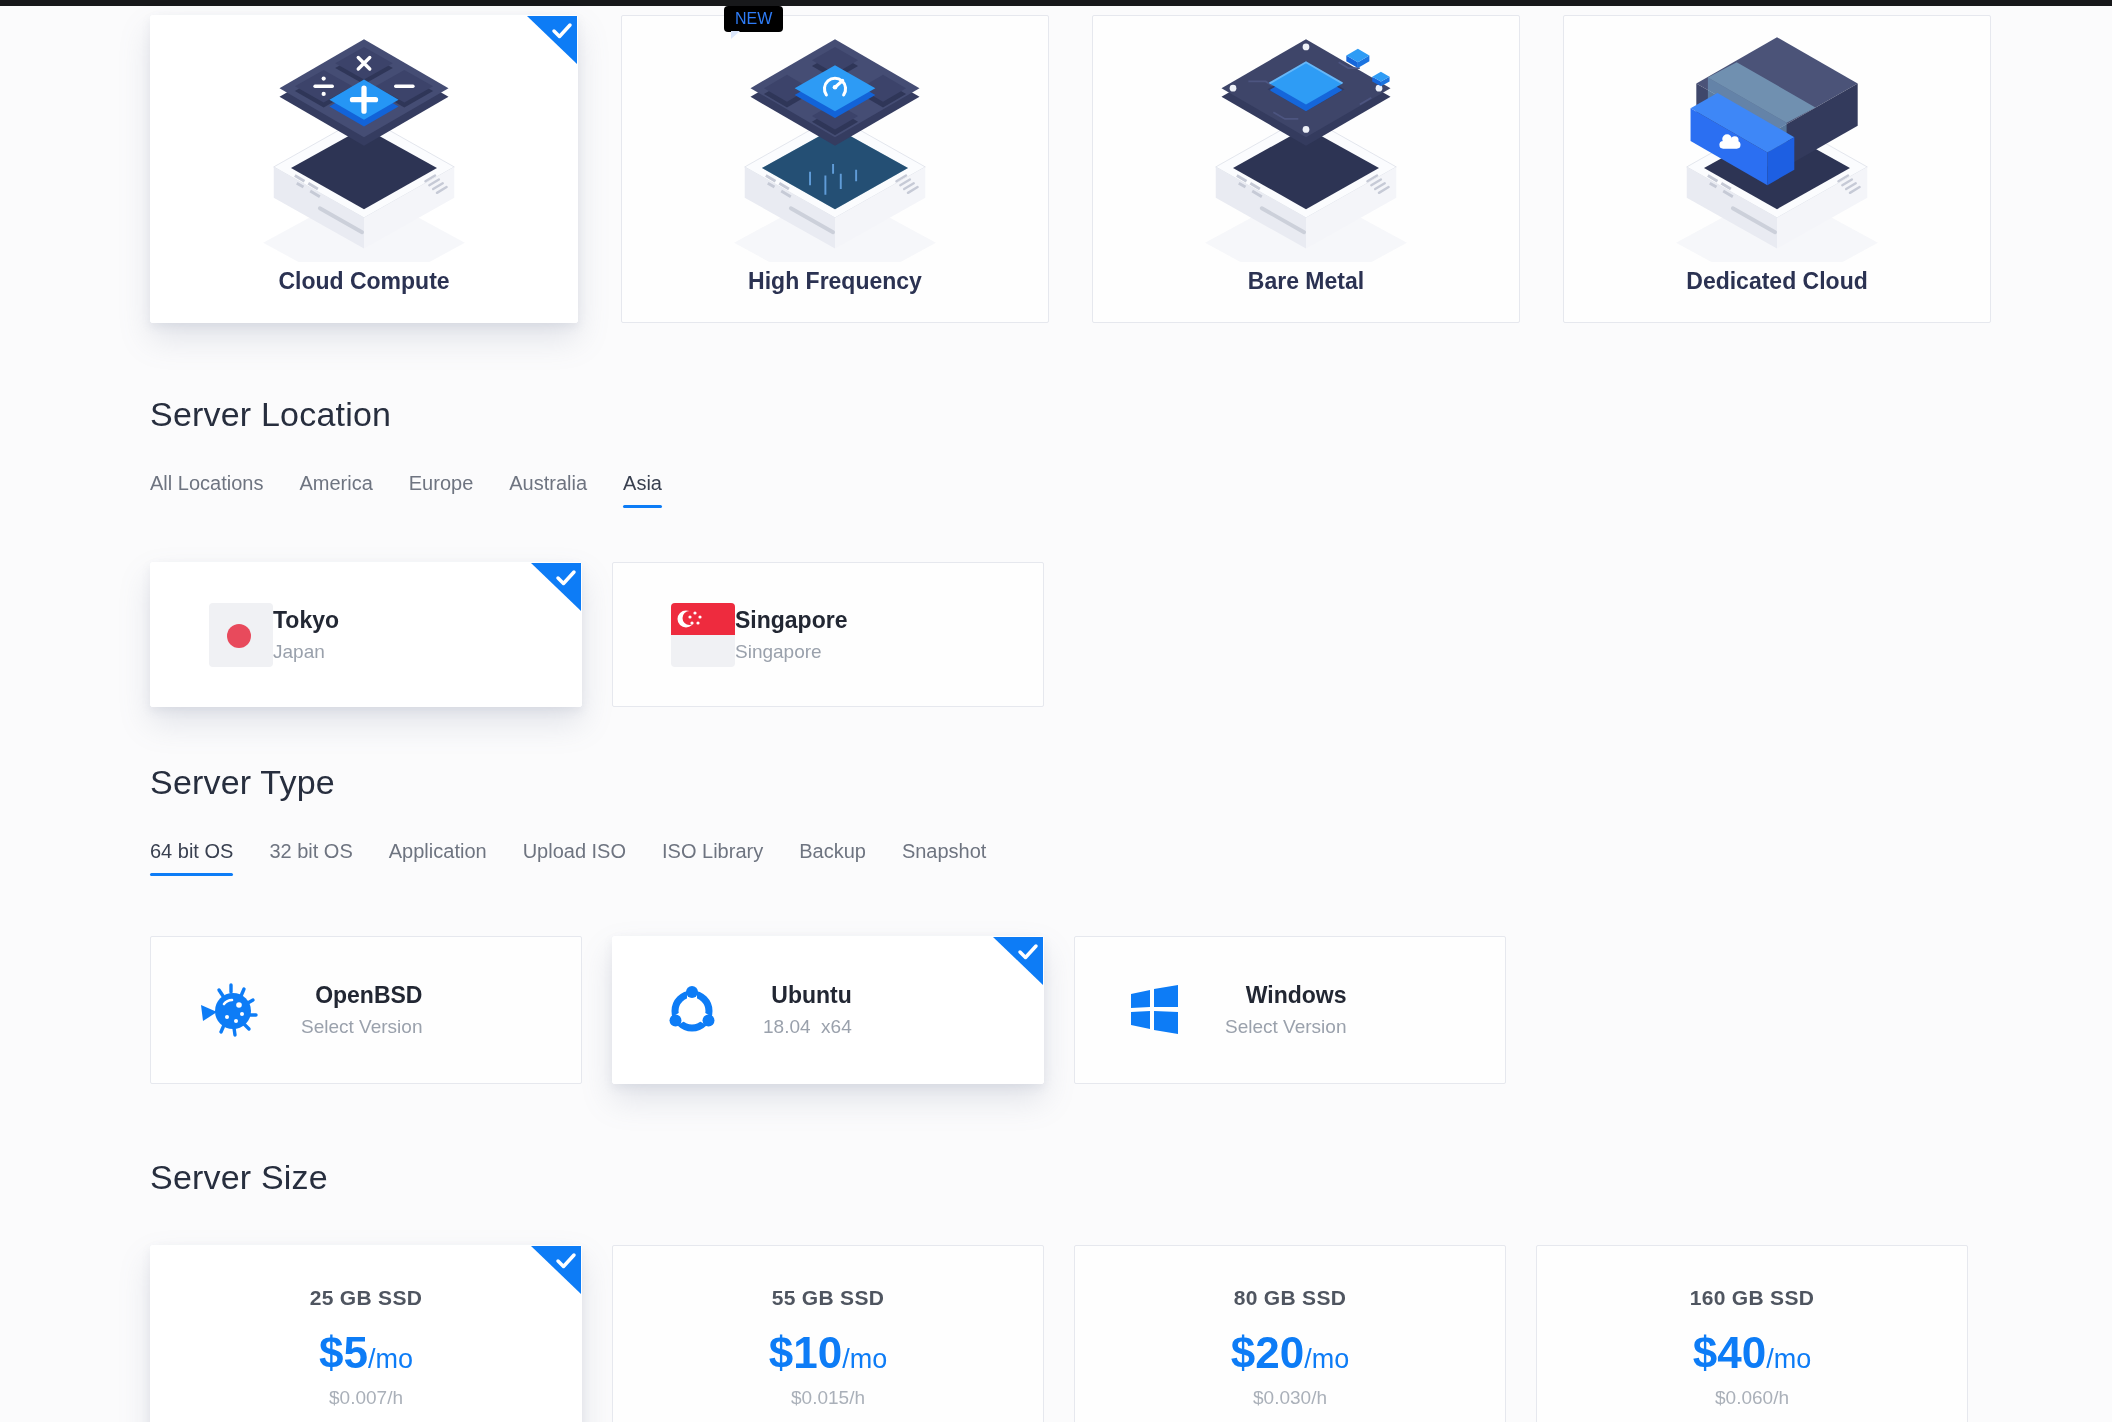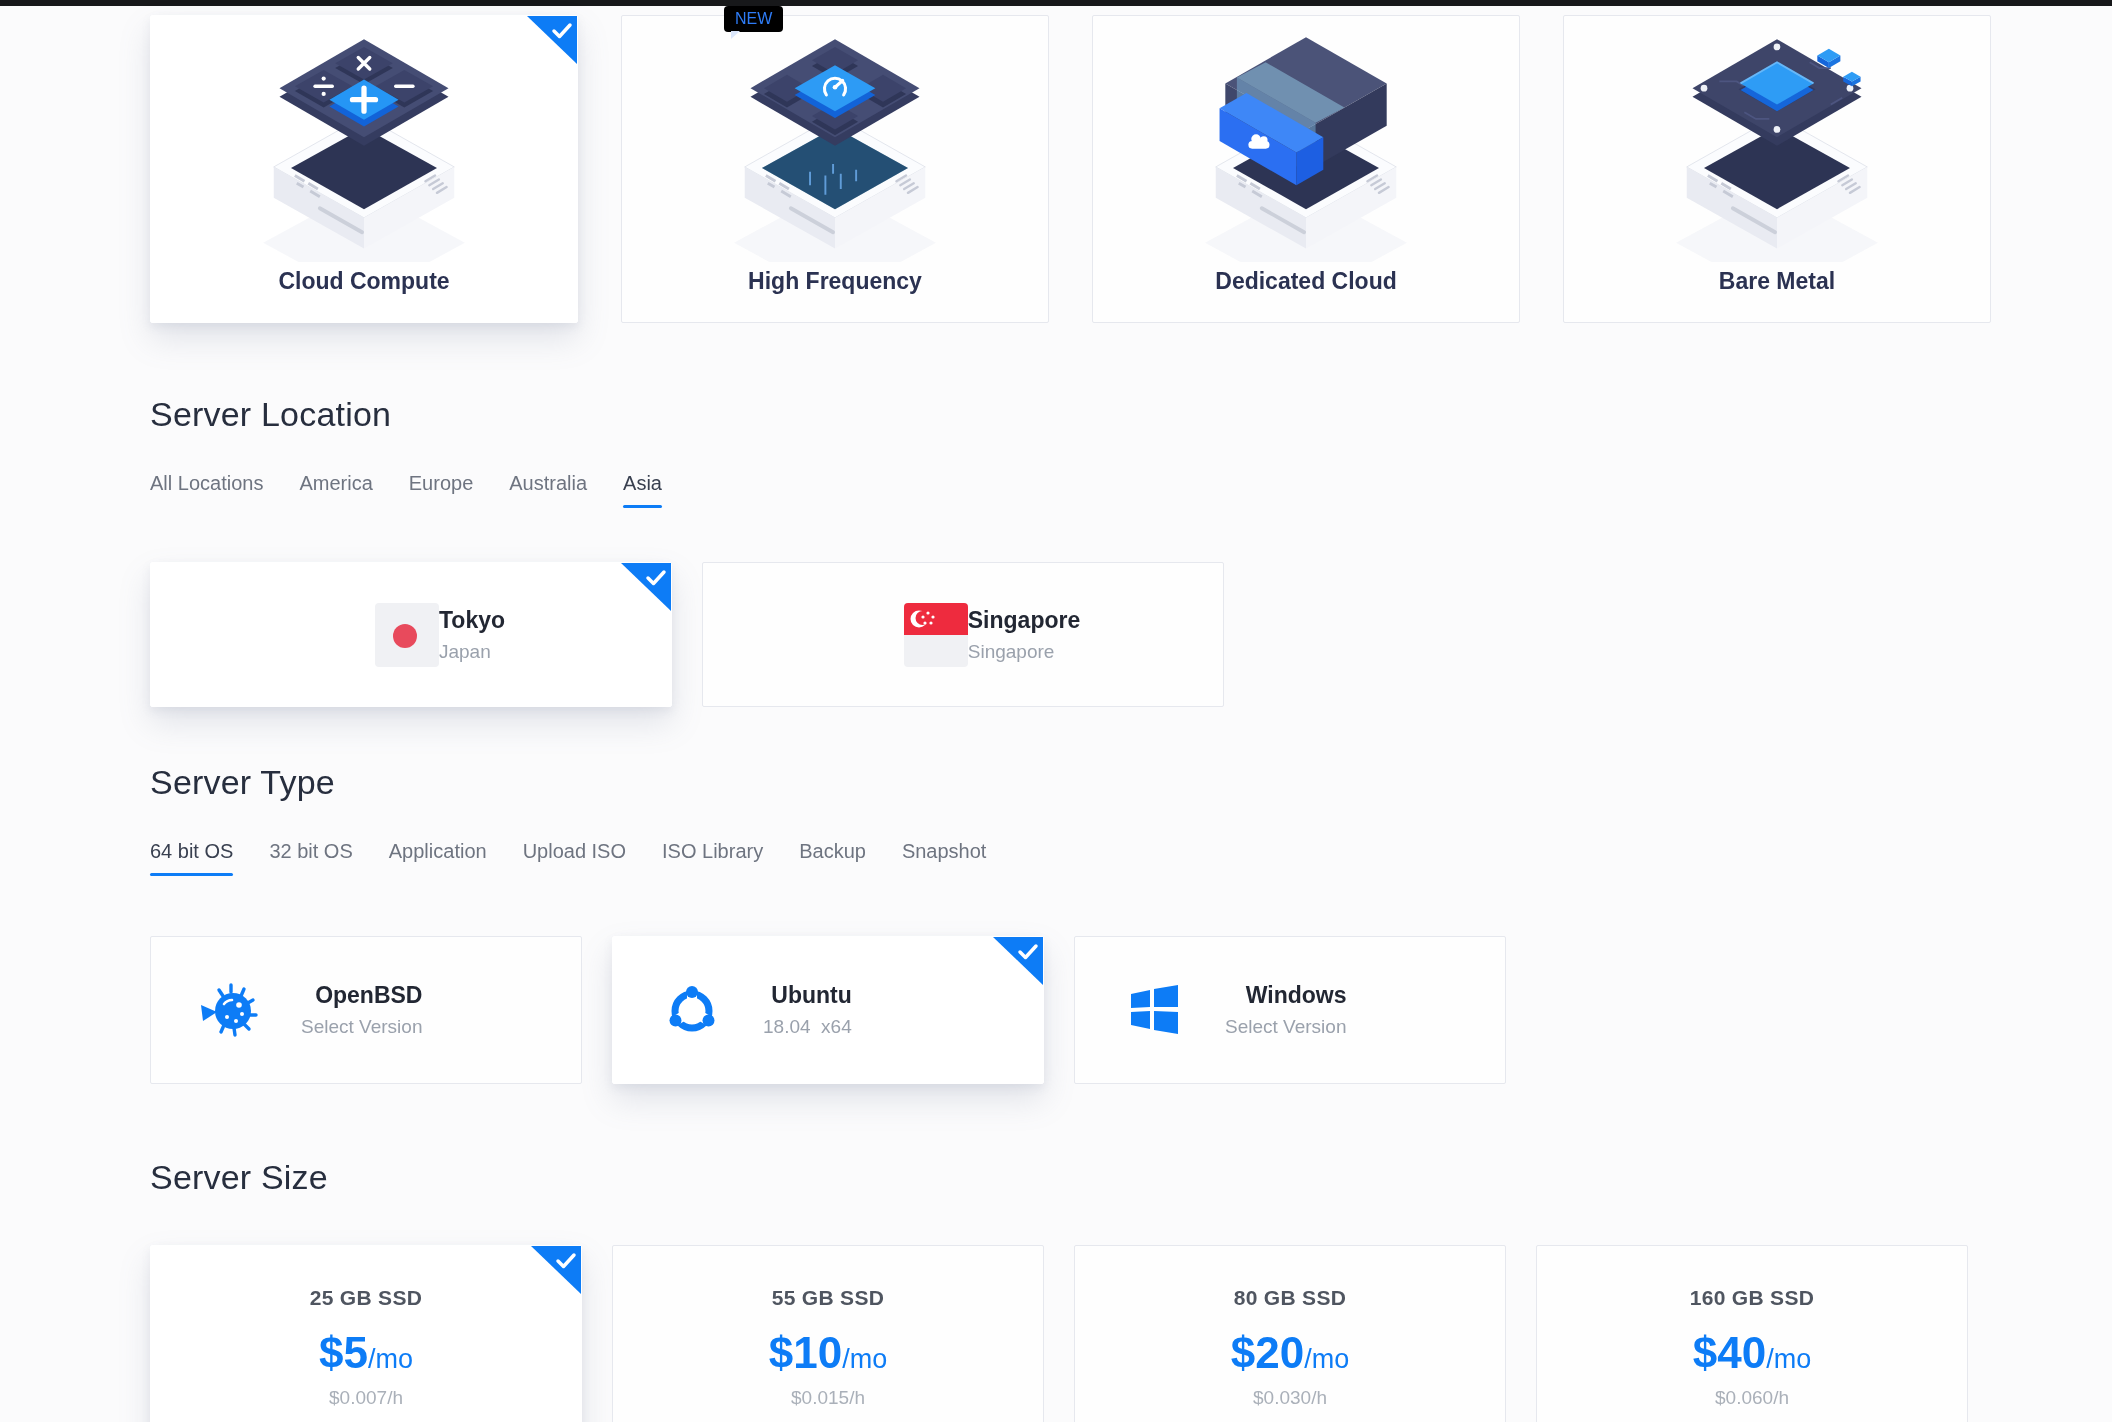--- a/index.html
+++ b/index.html
@@ -73,22 +73,22 @@
     position:relative; cursor:pointer; white-space:nowrap;
   }
   .tab.active { color:#394050; }
   .tab.active::after {
     content:""; position:absolute; left:0; right:0; bottom:0;
     height:3px; background:#0d7cf6; border-radius:2px;
   }
 
   .loc-row { gap:30px; margin-top:54px; }
   .loc-card {
-    width:522px; height:145px;
-    display:flex; align-items:center; padding-left:58px;justify-content:center;
+    width:432px; height:145px;
+    display:flex; align-items:center; padding-left:58px;
   }
   .flag { width:64px; height:64px; flex:0 0 auto; }
   .loc-name { font-size:23px; font-weight:700; color:#222733; }
   .loc-country { font-size:19px; color:#9aa1ac; margin-top:7px; }
 
   .os-row { gap:30px; margin-top:60px; }
   .os-card {
     width:432px; height:148px;
     display:flex; align-items:center; gap:38px; padding-left:46px;
   }
@@ -186,67 +186,67 @@
     <div class="card deploy-card">
       <svg class="illo" width="250" height="242" viewBox="0 0 260 252">
         <polygon points="130,175 235,232 130,289 25,232" fill="#eef0f5" opacity="0.55"></polygon>
         <polygon points="130,100 224,153 130,206 36,153" fill="#fbfcfe" stroke="#e2e5ec" stroke-width="1"></polygon>
         <polygon points="36,153 130,206 130,238 36,185" fill="#e9ebf2"></polygon>
         <polygon points="130,206 224,153 224,185 130,238" fill="#f4f5f9"></polygon>
         <polygon points="130,112 206,154 130,197 54,154" fill="#2d3454"></polygon>
         <path d="M194,168 l10,-6 M198,172 l10,-6 M202,176 l10,-6 M206,180 l10,-6" stroke="#c6cad6" stroke-width="2.5" stroke-linecap="round"></path>
         <path d="M58,162 l10,6 M72,170 l10,6 M60,170 l7,4 M74,178 l10,6" stroke="#c6cad6" stroke-width="3"></path>
         <path d="M84,196 L128,221" stroke="#ccd0da" stroke-width="4" stroke-linecap="round"></path>
-        <polygon points="130,18 214,66 130,114 46,66" fill="#4b5378"></polygon>
-        <polygon points="46,66 130,114 130,158 46,110" fill="#3f476b"></polygon>
-        <polygon points="130,114 214,66 214,110 130,158" fill="#333a5c"></polygon>
-        <polygon points="58,60 88,44 170,91 140,107" fill="#8fc3de" opacity="0.55"></polygon>
-        <polygon points="58,60 140,107 140,147 58,100" fill="#7db4d8" opacity="0.5"></polygon>
-        <polygon points="40,92 68,76 148,122 120,138" fill="#3e87f7"></polygon>
-        <polygon points="40,92 120,138 120,172 40,126" fill="#2b6ff2"></polygon>
-        <polygon points="120,138 148,122 148,156 120,172" fill="#1d5fe2"></polygon>
-        <g fill="#ffffff">
-          <rect x="70" y="126" width="22" height="8" rx="4"></rect>
-          <circle cx="78" cy="124" r="5"></circle>
-          <circle cx="86" cy="125" r="4"></circle>
-        </g>
-      </svg>
-      <div class="deploy-title">Dedicated Cloud</div>
-    </div>
-
-    <div class="card deploy-card">
-      <svg class="illo" width="250" height="242" viewBox="0 0 260 252">
-        <polygon points="130,175 235,232 130,289 25,232" fill="#eef0f5" opacity="0.55"></polygon>
-        <polygon points="130,100 224,153 130,206 36,153" fill="#fbfcfe" stroke="#e2e5ec" stroke-width="1"></polygon>
-        <polygon points="36,153 130,206 130,238 36,185" fill="#e9ebf2"></polygon>
-        <polygon points="130,206 224,153 224,185 130,238" fill="#f4f5f9"></polygon>
-        <polygon points="130,112 206,154 130,197 54,154" fill="#2d3454"></polygon>
-        <path d="M194,168 l10,-6 M198,172 l10,-6 M202,176 l10,-6 M206,180 l10,-6" stroke="#c6cad6" stroke-width="2.5" stroke-linecap="round"></path>
-        <path d="M58,162 l10,6 M72,170 l10,6 M60,170 l7,4 M74,178 l10,6" stroke="#c6cad6" stroke-width="3"></path>
-        <path d="M84,196 L128,221" stroke="#ccd0da" stroke-width="4" stroke-linecap="round"></path>
         <polygon points="130,29 218,80 130,131 42,80" fill="#343b5e"></polygon>
         <polygon points="130,20 218,71 130,122 42,71" fill="#3e4569"></polygon>
         <path d="M70,64 h18 l8,5 M186,88 l12,-7 M96,96 l12,7 h14 M164,44 l10,6 h12" stroke="#4d5580" stroke-width="1.8" fill="none"></path>
         <circle cx="130" cy="28" r="3.5" fill="#eef1f7"></circle>
         <circle cx="206" cy="71" r="3.5" fill="#eef1f7"></circle>
         <circle cx="130" cy="114" r="3.5" fill="#eef1f7"></circle>
         <circle cx="54" cy="71" r="3.5" fill="#eef1f7"></circle>
         <polygon points="130,49 170,72 130,95 90,72" fill="#323960"></polygon>
         <polygon points="130,51 168,73 130,95 92,73" fill="#1566da"></polygon>
         <polygon points="130,44 168,66 130,88 92,66" fill="#2e9cf5"></polygon>
         <path d="M92,66 L130,44 L168,66" stroke="#66b7f8" stroke-width="2" fill="none"></path>
         <polygon points="172,37 184,44 184,50 172,43" fill="#1566da"></polygon>
         <polygon points="184,44 196,37 196,43 184,50" fill="#1b74e0"></polygon>
         <polygon points="184,30 196,37 184,44 172,37" fill="#2e9cf5"></polygon>
         <polygon points="199,59 208,64 208,69 199,64" fill="#1566da"></polygon>
         <polygon points="208,64 217,59 217,64 208,69" fill="#1b74e0"></polygon>
         <polygon points="208,54 217,59 208,64 199,59" fill="#2e9cf5"></polygon>
       </svg>
       <div class="deploy-title">Bare Metal</div>
     </div>
+
+    <div class="card deploy-card">
+      <svg class="illo" width="250" height="242" viewBox="0 0 260 252">
+        <polygon points="130,175 235,232 130,289 25,232" fill="#eef0f5" opacity="0.55"></polygon>
+        <polygon points="130,100 224,153 130,206 36,153" fill="#fbfcfe" stroke="#e2e5ec" stroke-width="1"></polygon>
+        <polygon points="36,153 130,206 130,238 36,185" fill="#e9ebf2"></polygon>
+        <polygon points="130,206 224,153 224,185 130,238" fill="#f4f5f9"></polygon>
+        <polygon points="130,112 206,154 130,197 54,154" fill="#2d3454"></polygon>
+        <path d="M194,168 l10,-6 M198,172 l10,-6 M202,176 l10,-6 M206,180 l10,-6" stroke="#c6cad6" stroke-width="2.5" stroke-linecap="round"></path>
+        <path d="M58,162 l10,6 M72,170 l10,6 M60,170 l7,4 M74,178 l10,6" stroke="#c6cad6" stroke-width="3"></path>
+        <path d="M84,196 L128,221" stroke="#ccd0da" stroke-width="4" stroke-linecap="round"></path>
+        <polygon points="130,18 214,66 130,114 46,66" fill="#4b5378"></polygon>
+        <polygon points="46,66 130,114 130,158 46,110" fill="#3f476b"></polygon>
+        <polygon points="130,114 214,66 214,110 130,158" fill="#333a5c"></polygon>
+        <polygon points="58,60 88,44 170,91 140,107" fill="#8fc3de" opacity="0.55"></polygon>
+        <polygon points="58,60 140,107 140,147 58,100" fill="#7db4d8" opacity="0.5"></polygon>
+        <polygon points="40,92 68,76 148,122 120,138" fill="#3e87f7"></polygon>
+        <polygon points="40,92 120,138 120,172 40,126" fill="#2b6ff2"></polygon>
+        <polygon points="120,138 148,122 148,156 120,172" fill="#1d5fe2"></polygon>
+        <g fill="#ffffff">
+          <rect x="70" y="126" width="22" height="8" rx="4"></rect>
+          <circle cx="78" cy="124" r="5"></circle>
+          <circle cx="86" cy="125" r="4"></circle>
+        </g>
+      </svg>
+      <div class="deploy-title">Dedicated Cloud</div>
+    </div>
   </div>
 
   <h2 id="loc-title" class="section-title">Server Location</h2>
 
   <div class="tabs">
     <div class="tab">All Locations</div>
     <div class="tab">America</div>
     <div class="tab">Europe</div>
     <div class="tab">Australia</div>
     <div class="tab active">Asia</div>

